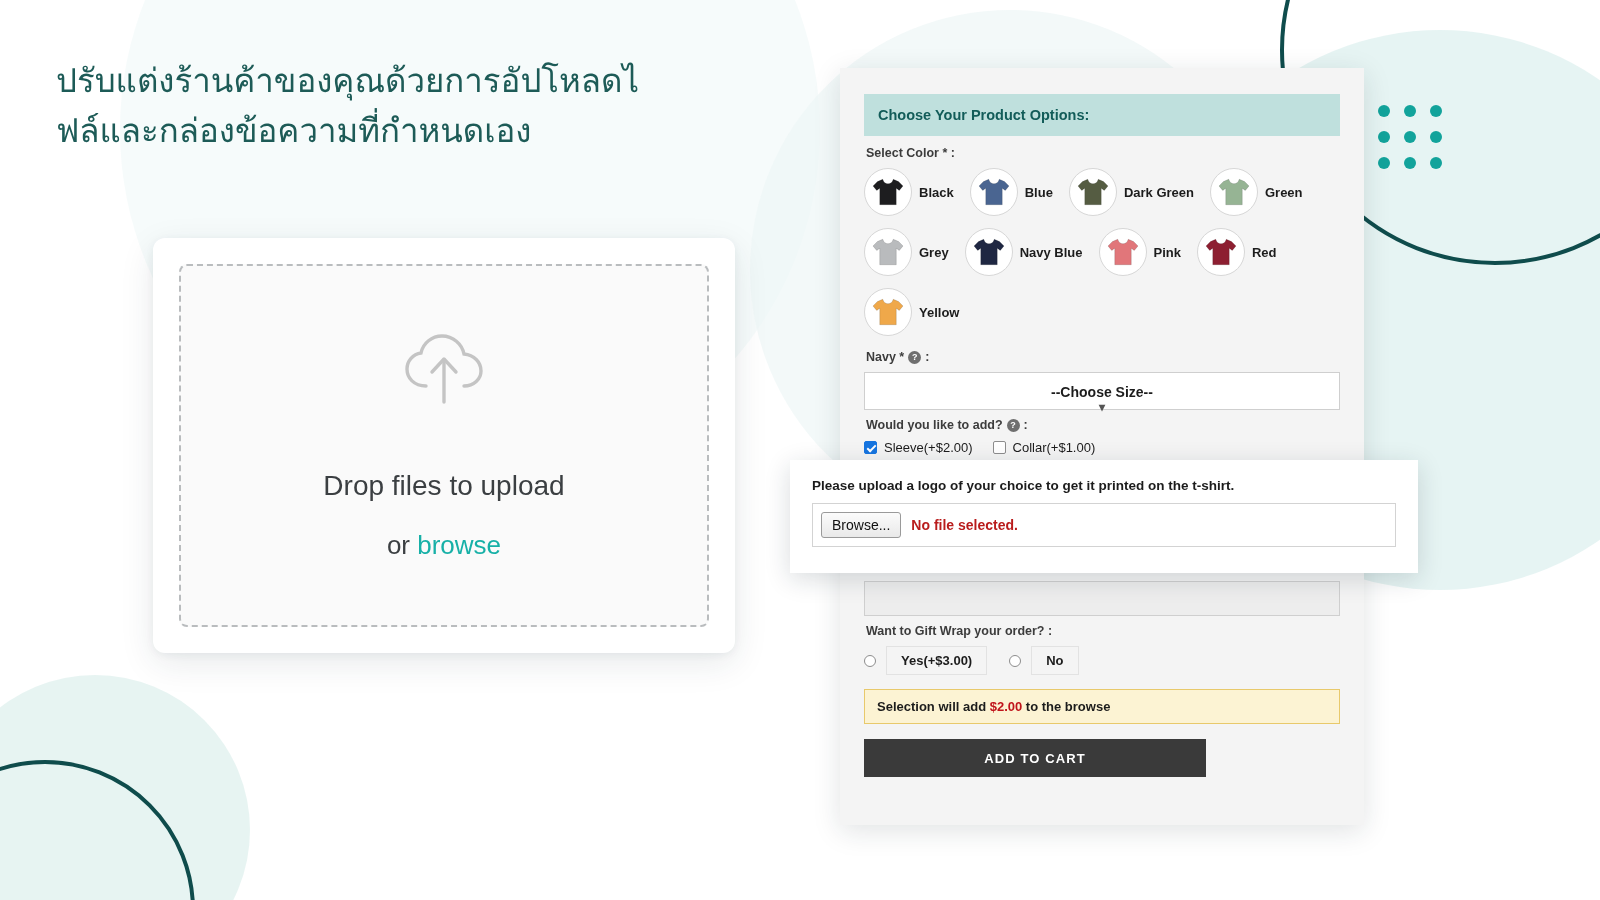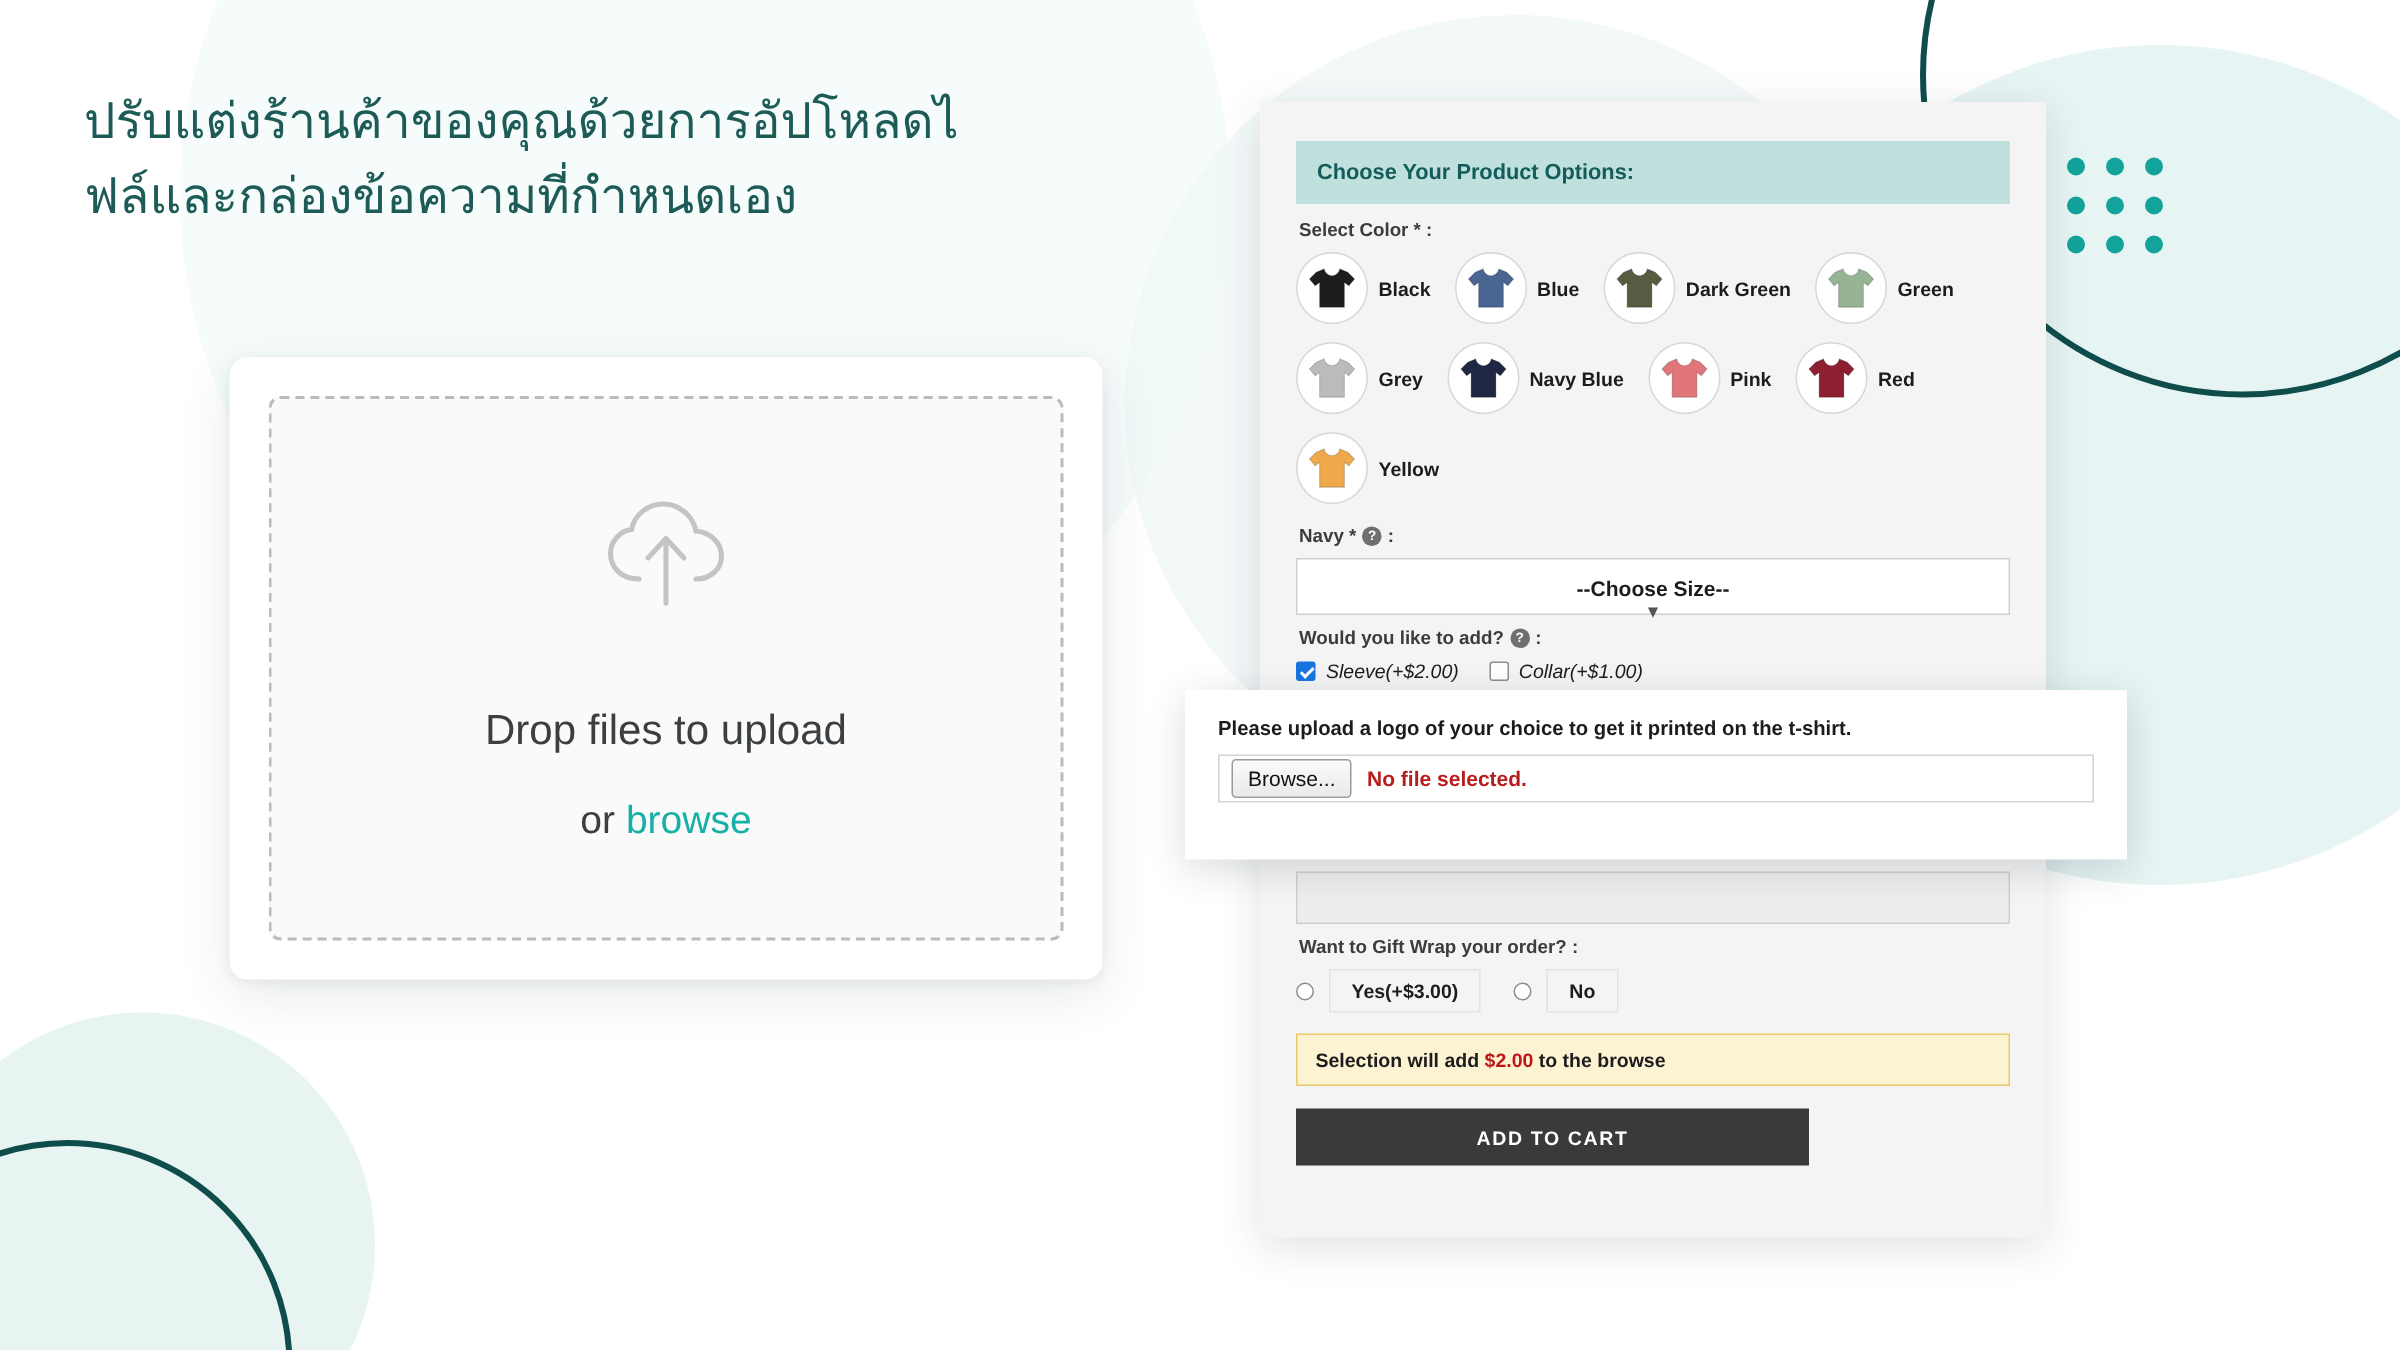--- a/index.html
+++ b/index.html
@@ -180,21 +180,21 @@
     background: #ffffff;
     border: 1px solid #cfcfcf;
     display: flex; align-items: center; justify-content: space-between;
     padding: 11px 12px;
     font-size: 14px; font-weight: bold; color: #1c1c1c;
     cursor: pointer;
     flex-direction: column;
   }
   .chev { font-size: 12px; color: #555; }
 
-  .check-row { display: flex; align-items: center; gap: 20px; margin-top: 4px; font-style: italic; }
+  .check-row { display: flex; align-items: center; gap: 20px; margin-top: 4px; }
   .check-item { display: flex; align-items: center; gap: 7px; font-size: 13px; color: #1c1c1c; cursor: pointer; }
   .cb { width: 13px; height: 13px; border: 1px solid #8d8d8d; background: #fff; display: inline-block; border-radius: 2px; }
   .cb.checked { background: #1675e0; border-color: #1675e0; position: relative; }
   .cb.checked::after {
     content: "";
     position: absolute; left: 4px; top: 1px;
     width: 3px; height: 7px;
     border: solid #fff; border-width: 0 2px 2px 0;
     transform: rotate(45deg);
   }
@@ -248,21 +248,21 @@
     background: #ffffff;
     box-shadow: 0 6px 24px rgba(20,40,50,.16);
     z-index: 9;
     padding: 18px 22px;
   }
   .upload-overlay .ov-label {
     font-size: 13.5px; font-weight: bold; color: #1c1c1c;
     margin-bottom: 10px;
   }
   .file-field {
-    width: 100%; height: 32px;
+    width: 100%; height: 44px;
     border: 1px solid #d3d3d3;
     background: #fff;
     display: flex; align-items: center;
     padding: 0 8px;
     gap: 10px;
   }
   .browse-btn {
     border: 1px solid #9a9a9a;
     background: linear-gradient(#fbfbfb, #e9e9e9);
     border-radius: 3px;

